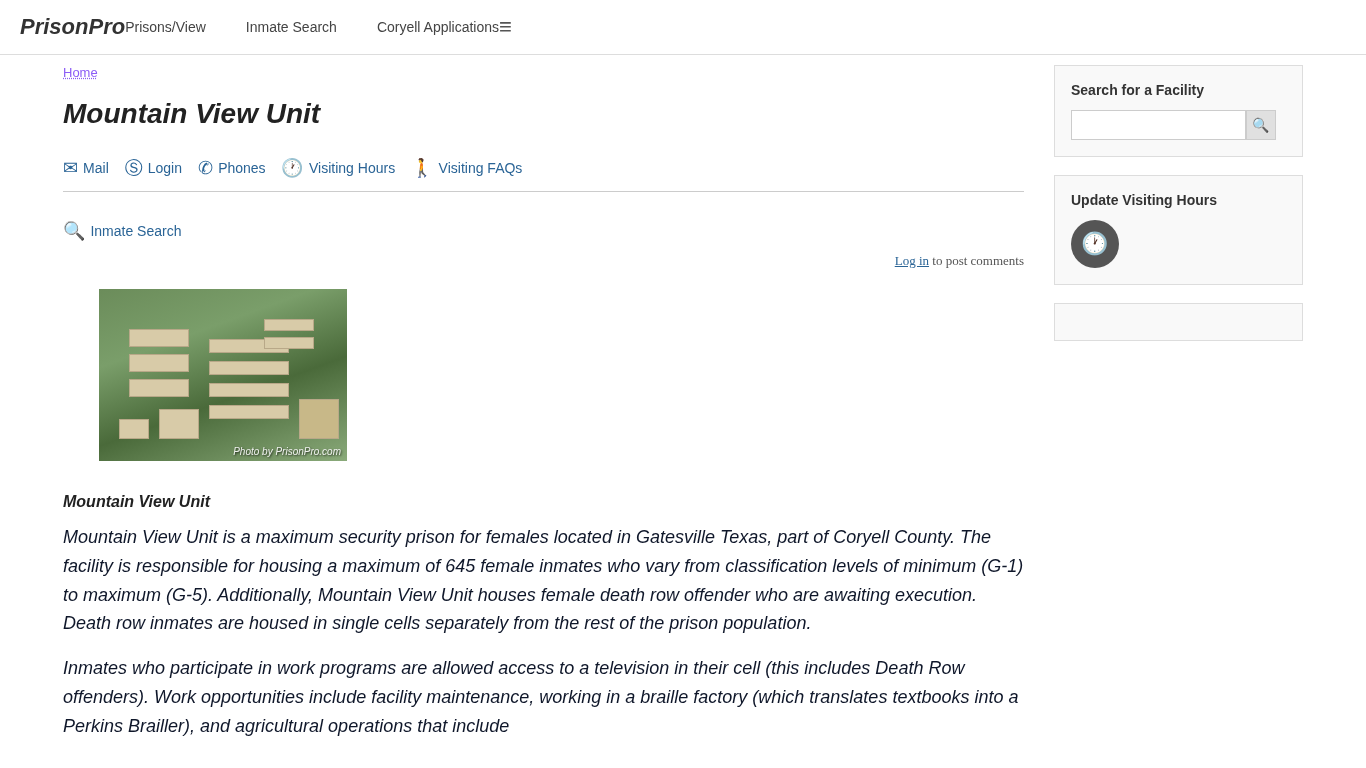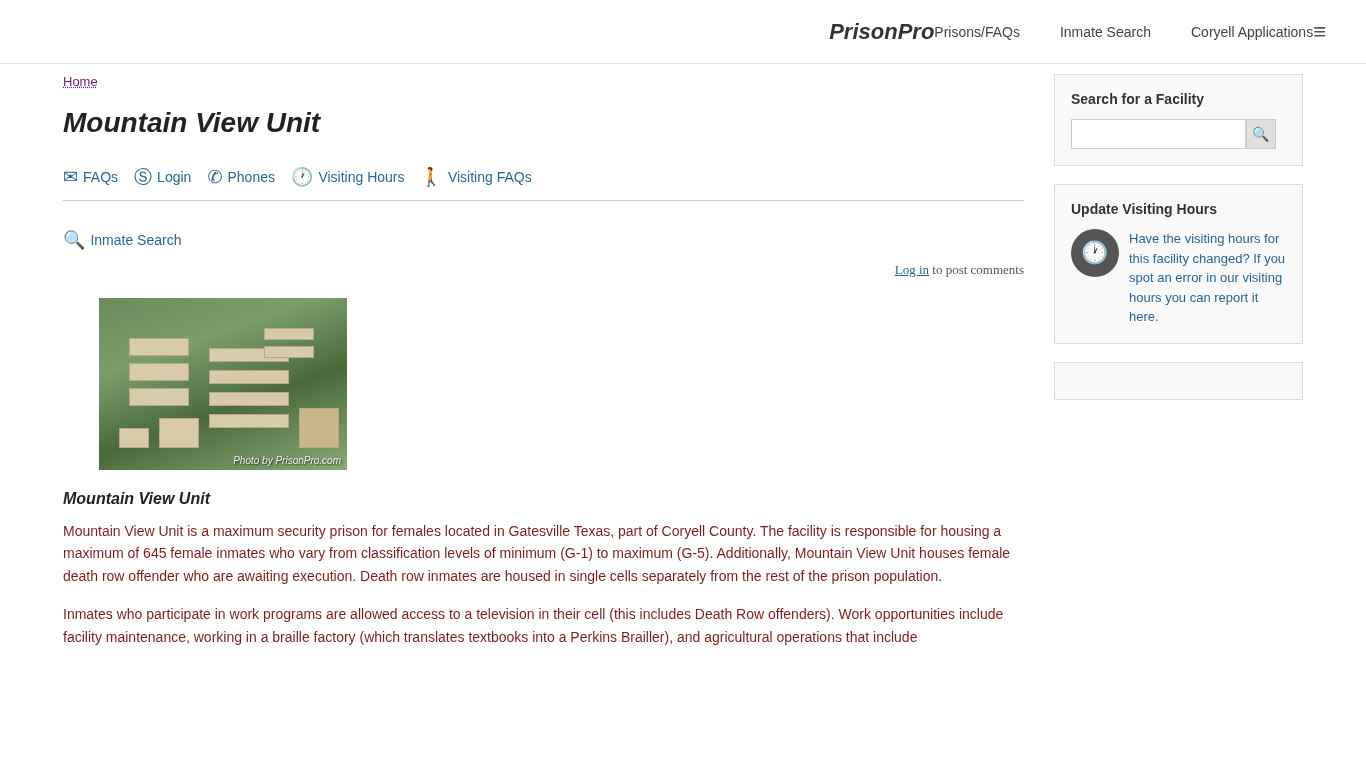--- a/index.html
+++ b/index.html
@@ -2,25 +2,25 @@
 <html><head>
   <meta charset="utf-8">
   <style>
     * { box-sizing: border-box; margin: 0; padding: 0; }
     body { font-family: Arial, sans-serif; font-size: 14px; color: #333; background: #fff; }
 
     
     #header {
       background: #fff;
       border-bottom: 1px solid #ddd;
-      padding: 0 40px;
-      height: 64px;
-      display: flex;
-      align-items: center;
-      justify-content: flex-end;
+      padding: 0 20px;
+      height: 55px;
+      display: flex;
+      align-items: center;
+      justify-content: flex-start;
     }
     #logo {
       font-size: 22px;
       font-weight: bold;
       color: #333;
       font-style: italic;
     }
     #nav {
       display: flex;
       gap: 40px;
@@ -53,21 +53,21 @@
       width: 249px;
       flex-shrink: 0;
     }
 
     
     #breadcrumb {
       font-size: 13px;
       margin-bottom: 18px;
     }
     #breadcrumb a {
-      color: #701a75;
+      color: #8b5cf6;
       text-decoration: underline dotted;
     }
 
     
     h1.facility-title {
       font-size: 28px;
       font-weight: bold;
       font-style: italic;
       color: #222;
       margin-bottom: 18px;
@@ -118,21 +118,21 @@
       margin-bottom: 20px;
       font-family: Liberation Serif, serif;
     }
     #login-line a {
       color: #2a6496;
       text-decoration: underline;
     }
 
     
     #facility-image-container {
-      margin-bottom: 20px;
+      margin-bottom: 32px;
       position: relative;
       display: inline-block;
       padding-left: 36px;
     }
     #facility-image {
       width: 248px;
       height: 172px;
       background: #5a7a4a;
       position: relative;
       overflow: hidden;
@@ -163,24 +163,25 @@
 
     
     h2.facility-subtitle {
       font-size: 16px;
       font-weight: bold;
       font-style: italic;
       color: #222;
       margin-bottom: 12px;
     }
     .facility-desc {
-      font-size: 14px;
+      font-size: 18px;
       line-height: 1.6;
-      color: #7f1d1d;
+      color: #0f172a;
       margin-bottom: 16px;
+      font-style: italic;
     }
 
     
     .sidebar-box {
       border: 1px solid #ddd;
       background: #f9f9f9;
       margin-bottom: 18px;
       padding: 16px;
     }
     .sidebar-box h3 {
@@ -255,21 +256,21 @@
       height: 38px;
       margin-bottom: 18px;
     }
   </style>
 </head>
 <body>
 
 <div id="header">
   <div id="logo">PrisonPro</div>
   <nav id="nav">
-    <a>Prisons/FAQs</a>
+    <a>Prisons/View</a>
     <a>Inmate Search</a>
     <a>Coryell Applications</a>
   </nav>
   <div id="menu-icon">≡</div>
 </div>
 
 <div id="page-wrapper">
 
   <div id="main-content">
 
@@ -278,21 +279,21 @@
       <a>Home</a>
     </div>
 
     
     <h1 class="facility-title">Mountain View Unit</h1>
 
     
     <div id="facility-tabs">
       <a class="tab-item">
         <span class="tab-icon">✉</span>
-        <span>FAQs</span>
+        <span>Mail</span>
       </a>
       <a class="tab-item">
         <span class="tab-icon">Ⓢ</span>
         <span>Login</span>
       </a>
       <a class="tab-item">
         <span class="tab-icon">✆</span>
         <span>Phones</span>
       </a>
       <a class="tab-item">
@@ -357,23 +358,20 @@
       <div class="search-row">
         <input id="facility-search-input" type="text" style="">
         <button id="facility-search-btn">🔍</button>
       </div>
     </div>
 
     <div class="sidebar-box">
       <h3>Update Visiting Hours</h3>
       <div id="update-visiting-box">
         <div class="clock-icon-circle">🕐</div>
-        <p>
-          <a>Have the visiting hours for this facility changed?  If you spot an error in our visiting hours you can report it here.</a>
-        </p>
       </div>
     </div>
 
     <div class="sidebar-empty-box"></div>
 
 
   </div>
 
 </div>
 

